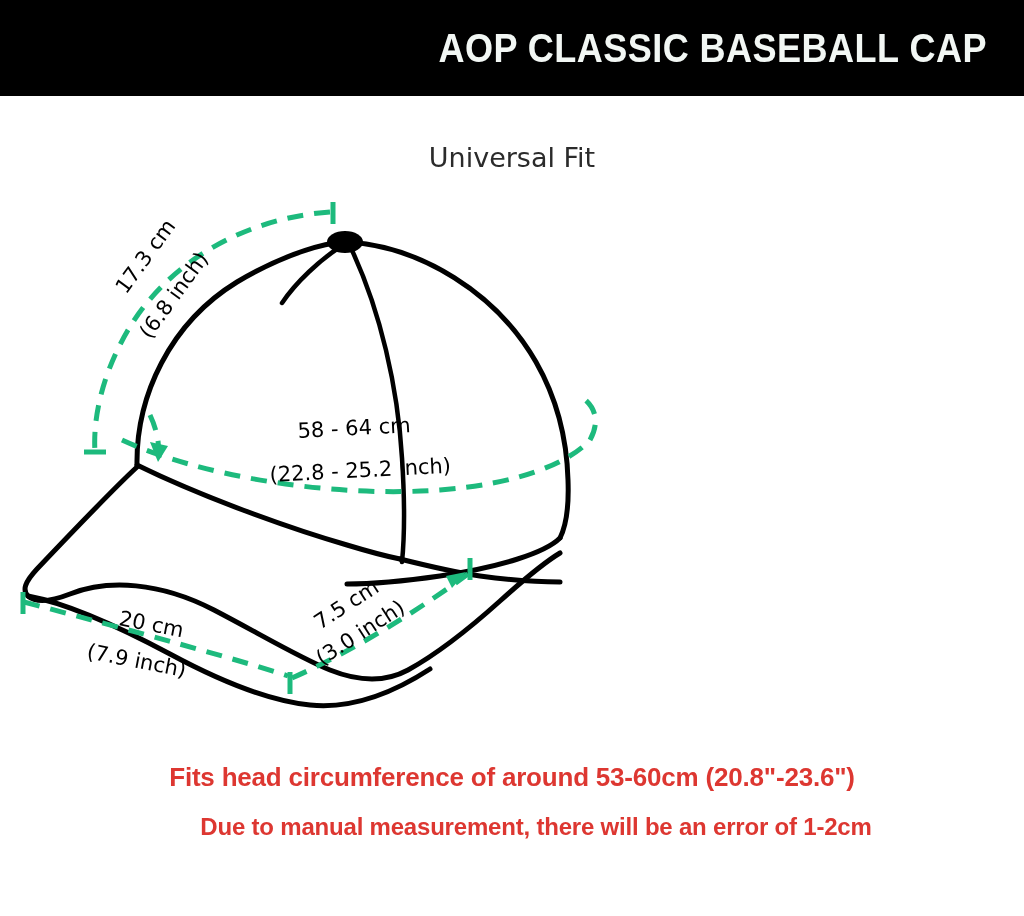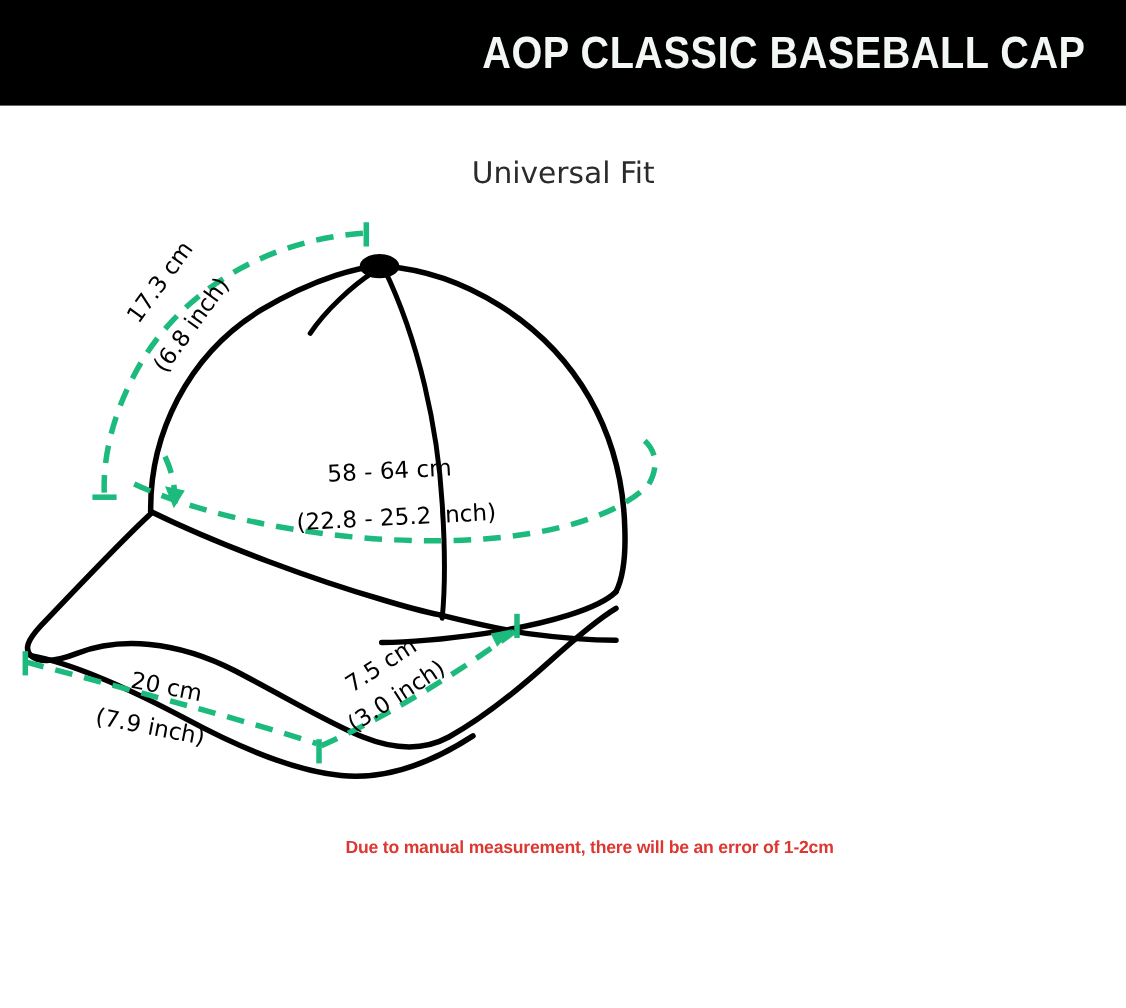--- a/index.html
+++ b/index.html
@@ -108,21 +108,21 @@
     font-weight: bold;
     color: #dd3731;
     white-space: nowrap;
   }
   .note-primary {
     font-size: 26px;
     letter-spacing: -0.2px;
     margin-bottom: 20px;
   }
   .note-secondary {
-    font-size: 16px;
+    font-size: 24px;
     letter-spacing: -0.2px;
     padding-left: 48px;
   }
 </style>
 </head>
 <body>
 
 <div class="header-banner">
   <div class="header-title">AOP CLASSIC BASEBALL CAP</div>
 </div>
@@ -224,14 +224,15 @@
     <polygon class="dim-arrow" points="466,382 446,386 452,398"></polygon>
 
     <text class="dim-label" transform="translate(320,440) rotate(-33)">7.5 cm</text>
     <text class="dim-label" transform="translate(322,476) rotate(-33)">(3.0 inch)</text>
   </g>
 
 </svg>
 </div>
 
 <div class="footer-notes">
+  <div class="note-line note-primary">Fits head circumference of around 53-60cm (20.8"-23.6")</div>
   <div class="note-line note-secondary">Due to manual measurement, there will be an error of 1-2cm</div>
 </div>
 
 </body></html>

